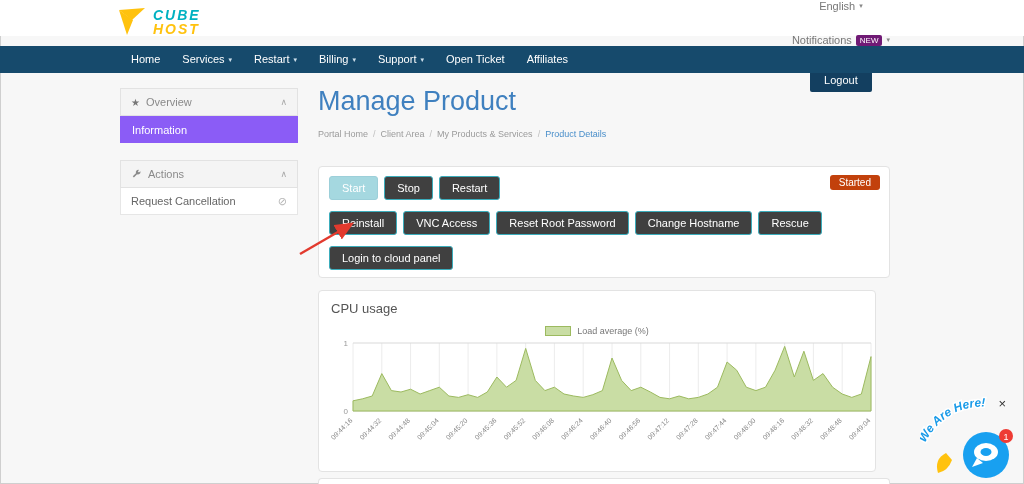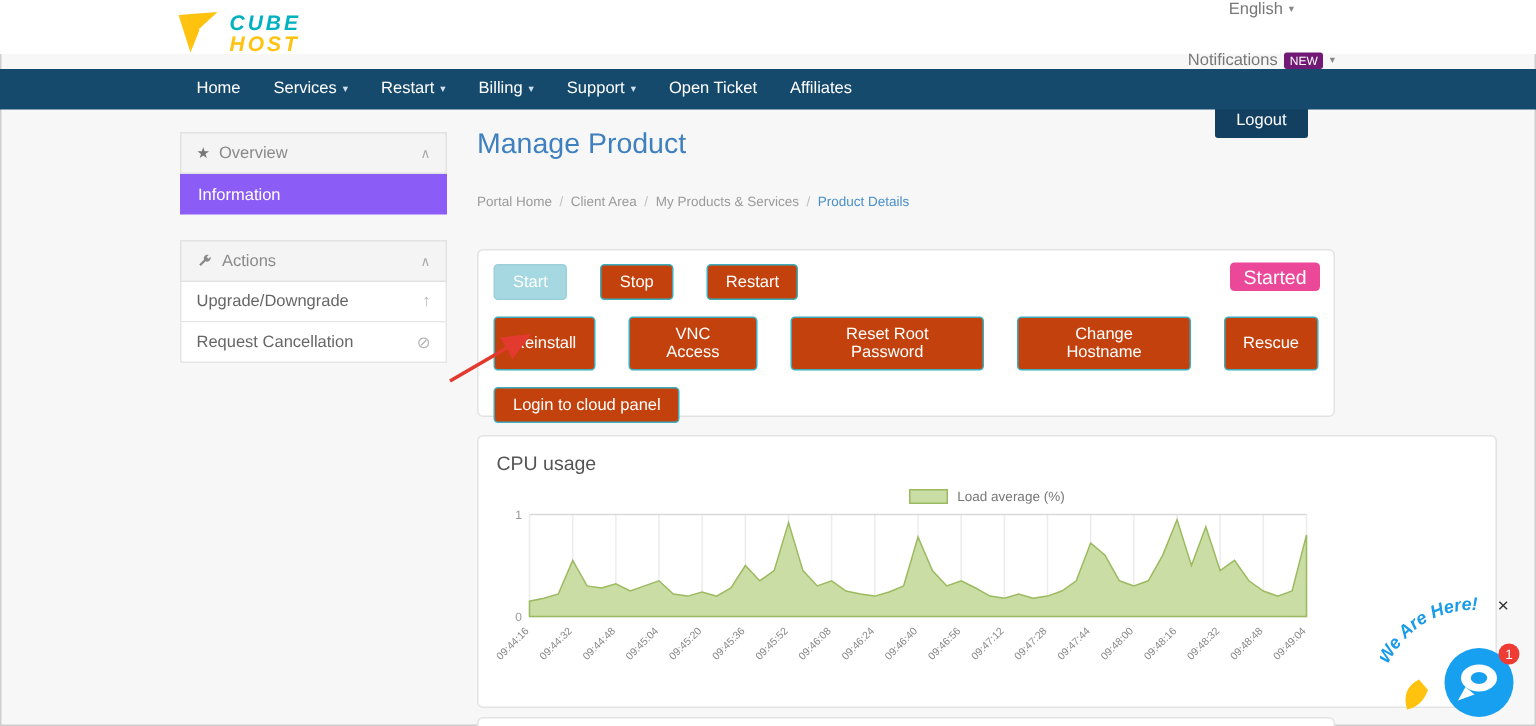--- a/index.html
+++ b/index.html
@@ -30,36 +30,36 @@
   .sidebar { position:absolute; left:120px; top:88px; width:178px; }
   .panel-header { height:28px; background:#f4f4f4; border:1px solid #e2e2e2; color:#8a8a8a; font-size:11px; display:flex; align-items:center; padding:0 10px; gap:6px; cursor:pointer; }
   .panel-header .chev { margin-left:auto; font-size:9px; color:#aaa; }
   .sidebar-item-active { height:27px; background:#8b5cf6; color:#fff; font-size:11px; display:flex; align-items:center; padding:0 12px; cursor:pointer; }
   .actions-panel { margin-top:17px; }
   .action-item { height:27px; background:#fff; border:1px solid #e6e6e6; border-top:none; color:#666; font-size:11px; display:flex; align-items:center; padding:0 10px; cursor:pointer; }
   .action-item .a-icon { margin-left:auto; color:#b5b5b5; font-size:11px; }
   .star-icon { color:#777; font-size:10px; }
 
   
-  .page-title { position:absolute; left:318px; top:86px; font-size:19px; font-weight:400; color:#3f80bf; }
+  .page-title { position:absolute; left:318px; top:86px; font-size:27px; font-weight:400; color:#3f80bf; }
   .breadcrumb { position:absolute; left:318px; top:129px; font-size:9px; color:#a0a0a0; }
   .breadcrumb .crumb { color:#9b9b9b; cursor:pointer; }
   .breadcrumb .crumb-active { color:#4a8fca; cursor:pointer; }
   .breadcrumb .sep { margin:0 5px; color:#c0c0c0; }
 
   .card { position:absolute; background:#fff; border:1px solid #e3e3e3; border-radius:4px; }
   .card-controls { left:318px; top:166px; width:572px; height:112px; padding:9px 10px; }
-  .btn-row { display:flex; gap:22px; margin-bottom:11px; }
-  .btn { background:#c2410c; border:1px solid #3badbc; color:#fff; font-size:11px; padding:5px 12px; border-radius:3px; cursor:pointer; font-family:"Liberation Sans",sans-serif; }
+  .btn-row { display:flex; gap:6px; margin-bottom:11px;align-items:flex-end; }
+  .btn { background:#404040; border:1px solid #3badbc; color:#fff; font-size:11px; padding:5px 12px; border-radius:3px; cursor:pointer; font-family:"Liberation Sans",sans-serif; }
   .btn-disabled { background:#a5d8e0; border-color:#9ccfd9; }
-  .status-badge { position:absolute; right:9px; top:8px; background:#ec4899; color:#fff; font-size:13px; padding:2px 9px; border-radius:3px; }
+  .status-badge { position:absolute; right:9px; top:8px; background:#c2410c; color:#fff; font-size:10px; padding:2px 9px; border-radius:3px; }
 
   .annotation-arrow { position:absolute; left:294px; top:214px; z-index:6; }
 
-  .card-cpu { left:318px; top:290px; width:680px; height:182px; padding:10px 12px; }
+  .card-cpu { left:318px; top:290px; width:558px; height:182px; padding:10px 12px; }
   .cpu-title { font-size:13px; font-weight:400; color:#555; }
   .legend { display:flex; justify-content:center; align-items:center; gap:6px; margin-top:9px; height:12px; }
   .legend-box { width:26px; height:10px; background:#c9dda4; border:1px solid #9cba5f; display:inline-block; }
   .legend-label { font-size:9px; color:#777; }
   .card-next { left:318px; top:478px; width:572px; height:8px; border-bottom:none; border-radius:4px 4px 0 0; }
 
   
   .chat-widget { position:absolute; left:920px; top:395px; width:100px; height:86px; }
   .chat-close { position:absolute; right:14px; top:4px; font-size:13px; color:#333; cursor:pointer; line-height:10px; }
 </style>
@@ -131,24 +131,20 @@
       <span>Information</span>
     </div>
 
     <div class="actions-panel">
       <div class="panel-header">
         <svg width="11" height="11" viewBox="0 0 16 16">
             <path d="M13.8 4.2a3.6 3.6 0 0 1-5 3.4L4.2 12.2 2.6 10.6l4.6-4.6A3.6 3.6 0 0 1 11.8 1.4L9.9 3.3l1.7 1.7 1.9-1.9c.2.35.3.7.3 1.1z" fill="#8a8a8a"></path>
           </svg>
         <span>Actions</span>
         <span class="chev">∧</span>
-      </div>
-      <div class="action-item">
-        <span>Upgrade/Downgrade</span>
-        <span class="a-icon">↑</span>
       </div>
       <div class="action-item">
         <span>Request Cancellation</span>
         <span class="a-icon">⊘</span>
       </div>
     </div>
   </aside>
 
   <h1 class="page-title">Manage Product</h1>
 

